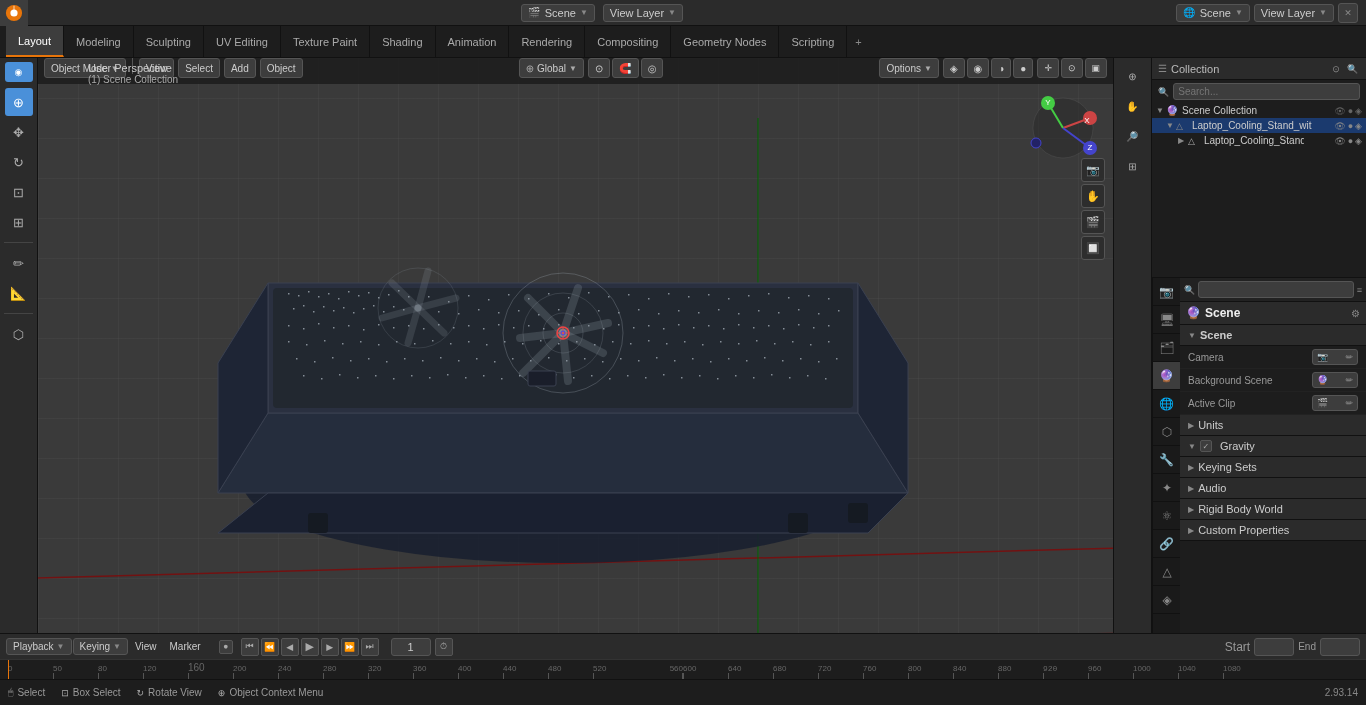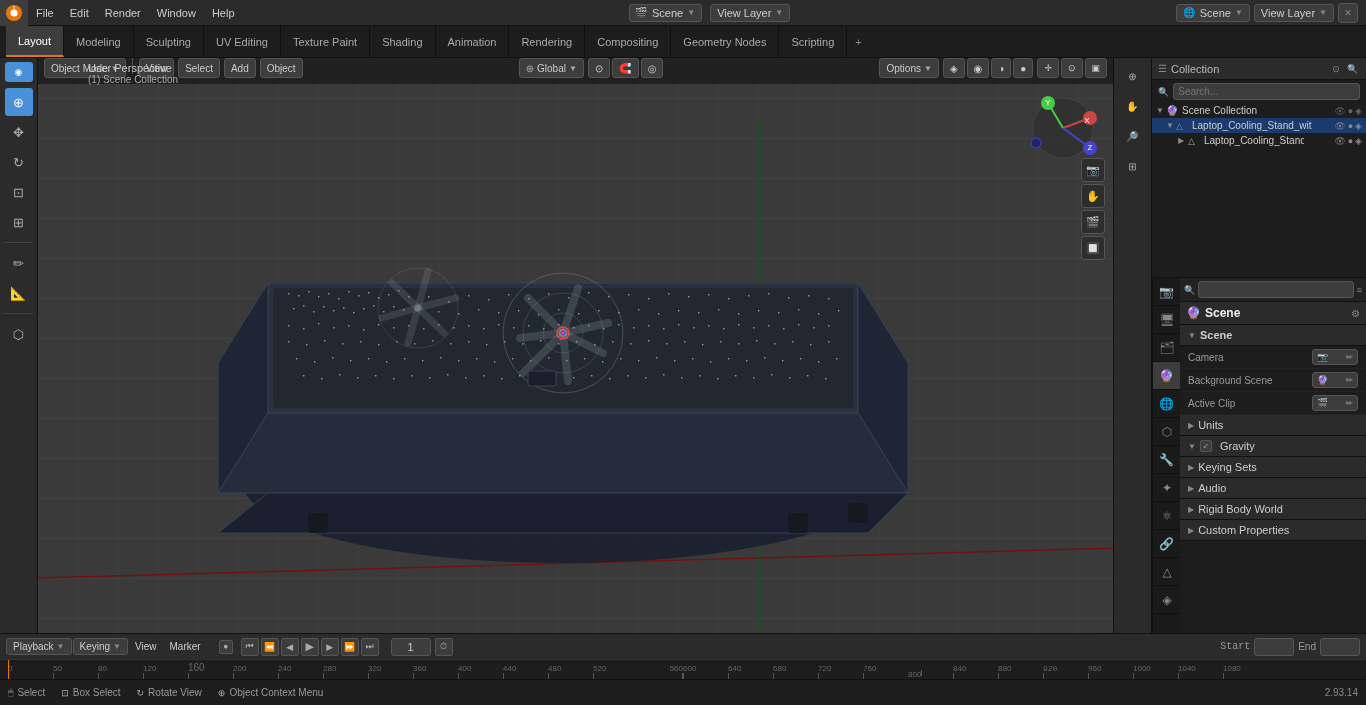--- a/index.html
+++ b/index.html
@@ -326,27 +326,20 @@
 
 <div id="app">
 
   <div id="top-menu">
     <div class="menu-logo">
       <svg width="18" height="18" viewBox="0 0 100 100">
         <circle cx="50" cy="50" r="45" fill="#e8750a"></circle>
         <circle cx="50" cy="50" r="20" fill="#fff"></circle>
         <rect x="48" y="10" width="4" height="30" fill="#fff"></rect>
       </svg>
-    </div>
-    <div class="menu-items">
-      <div class="menu-item">File</div>
-      <div class="menu-item">Edit</div>
-      <div class="menu-item">Render</div>
-      <div class="menu-item">Window</div>
-      <div class="menu-item">Help</div>
     </div>
     <div style="flex:1;display:flex;align-items:center;justify-content:center;gap:8px;">
       <div style="display:flex;align-items:center;gap:4px;background:#3d3d3d;border:1px solid #555;border-radius:3px;padding:2px 6px;cursor:pointer;">
         <span style="color:#888;font-size:10px;">🎬</span>
         <span style="font-size:11px;color:#ccc;">Scene</span>
         <span style="color:#888;font-size:8px;">▼</span>
       </div>
       <div style="display:flex;align-items:center;gap:4px;background:#3d3d3d;border:1px solid #555;border-radius:3px;padding:2px 6px;cursor:pointer;">
         <span style="font-size:11px;color:#ccc;">View Layer</span>
         <span style="color:#888;font-size:8px;">▼</span>
@@ -959,21 +952,21 @@
       </div>
 
       <div style="display:flex;align-items:center;gap:4px;margin-left:8px;">
         <input type="text" value="1" style="width: 40px; background: rgb(61, 61, 61); border: 1px solid rgb(85, 85, 85); border-radius: 3px; color: rgb(204, 204, 204); font-size: 11px; padding: 2px 4px; text-align: center;">
         <div style="width:18px;height:18px;background:#3d3d3d;border:1px solid #555;border-radius:2px;display:flex;align-items:center;justify-content:center;cursor:pointer;font-size:9px;color:#aaa;">⏱</div>
       </div>
 
       <div style="flex:1;"></div>
 
       <div style="display:flex;align-items:center;gap:4px;">
-        <span style="font-size:10px;color:#999;font-family:Liberation Mono, monospace;">Start</span>
+        <span style="font-size:12px;color:#999;">Start</span>
         <input type="text" style="width: 40px; background: rgb(61, 61, 61); border: 1px solid rgb(85, 85, 85); border-radius: 3px; color: rgb(204, 204, 204); font-size: 11px; padding: 2px 4px; text-align: center;">
         <span style="font-size:10px;color:#999;">End</span>
         <input type="text" style="width: 40px; background: rgb(61, 61, 61); border: 1px solid rgb(85, 85, 85); border-radius: 3px; color: rgb(204, 204, 204); font-size: 11px; padding: 2px 4px; text-align: center;">
       </div>
     </div>
 
     <div style="height:20px;background:#1d1d1d;display:flex;align-items:flex-end;border-top:1px solid #333;position:relative;overflow:hidden;">
       <div style="position:absolute;inset:0;display:flex;align-items:flex-end;padding-left:8px;">
 
         <div style="position:absolute;left:8px;top:0;bottom:0;width:1px;background:#e8750a;z-index:2;"></div>
@@ -1052,21 +1045,21 @@
             <div style="width:1px;height:6px;background:#555;"></div>
           </div>
           <div style="display:flex;flex-direction:column;align-items:flex-start;width:45px;">
             <span style="color:#666;font-size:8px;">720</span>
             <div style="width:1px;height:6px;background:#555;"></div>
           </div>
           <div style="display:flex;flex-direction:column;align-items:flex-start;width:45px;">
             <span style="color:#666;font-size:8px;">760</span>
             <div style="width:1px;height:6px;background:#555;"></div>
           </div>
-          <div style="display:flex;flex-direction:row;align-items:flex-start;width:45px;">
+          <div style="display:flex;flex-direction:column;align-items:flex-start;width:45px;">
             <span style="color:#666;font-size:8px;">800</span>
             <div style="width:1px;height:6px;background:#555;"></div>
           </div>
           <div style="display:flex;flex-direction:column;align-items:flex-start;width:45px;">
             <span style="color:#666;font-size:8px;">840</span>
             <div style="width:1px;height:6px;background:#555;"></div>
           </div>
           <div style="display:flex;flex-direction:column;align-items:flex-start;width:45px;">
             <span style="color:#666;font-size:8px;">880</span>
             <div style="width:1px;height:6px;background:#555;"></div>

